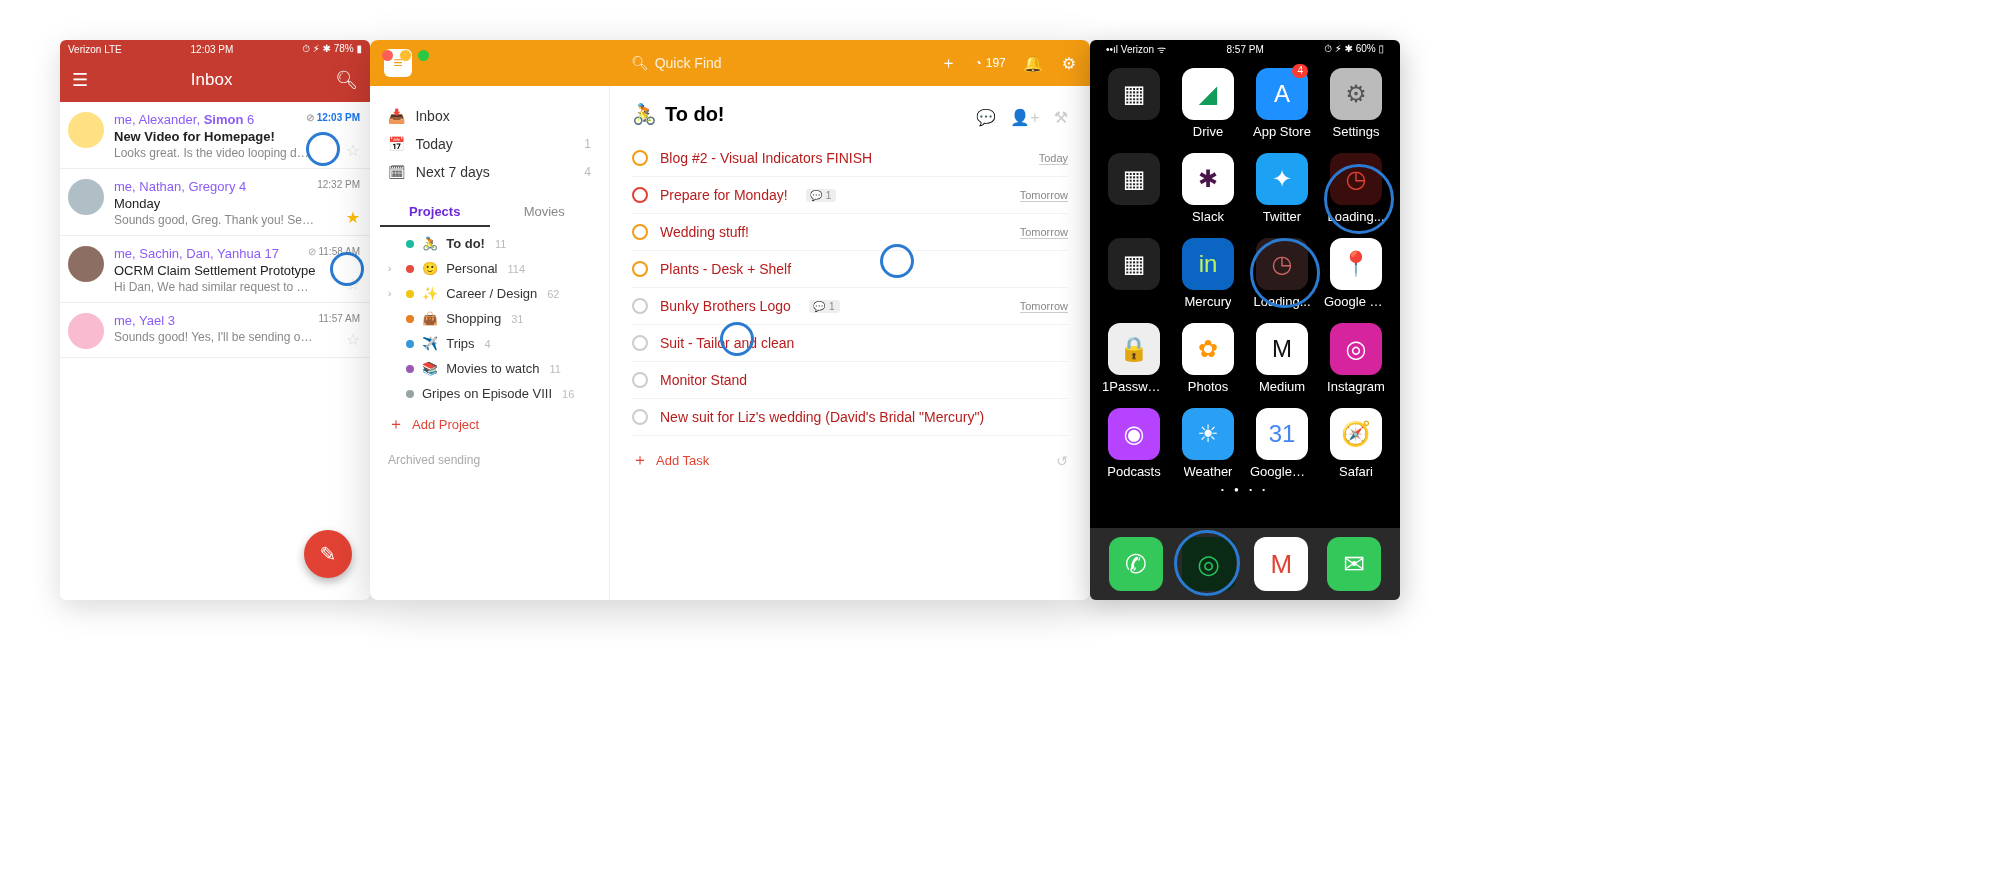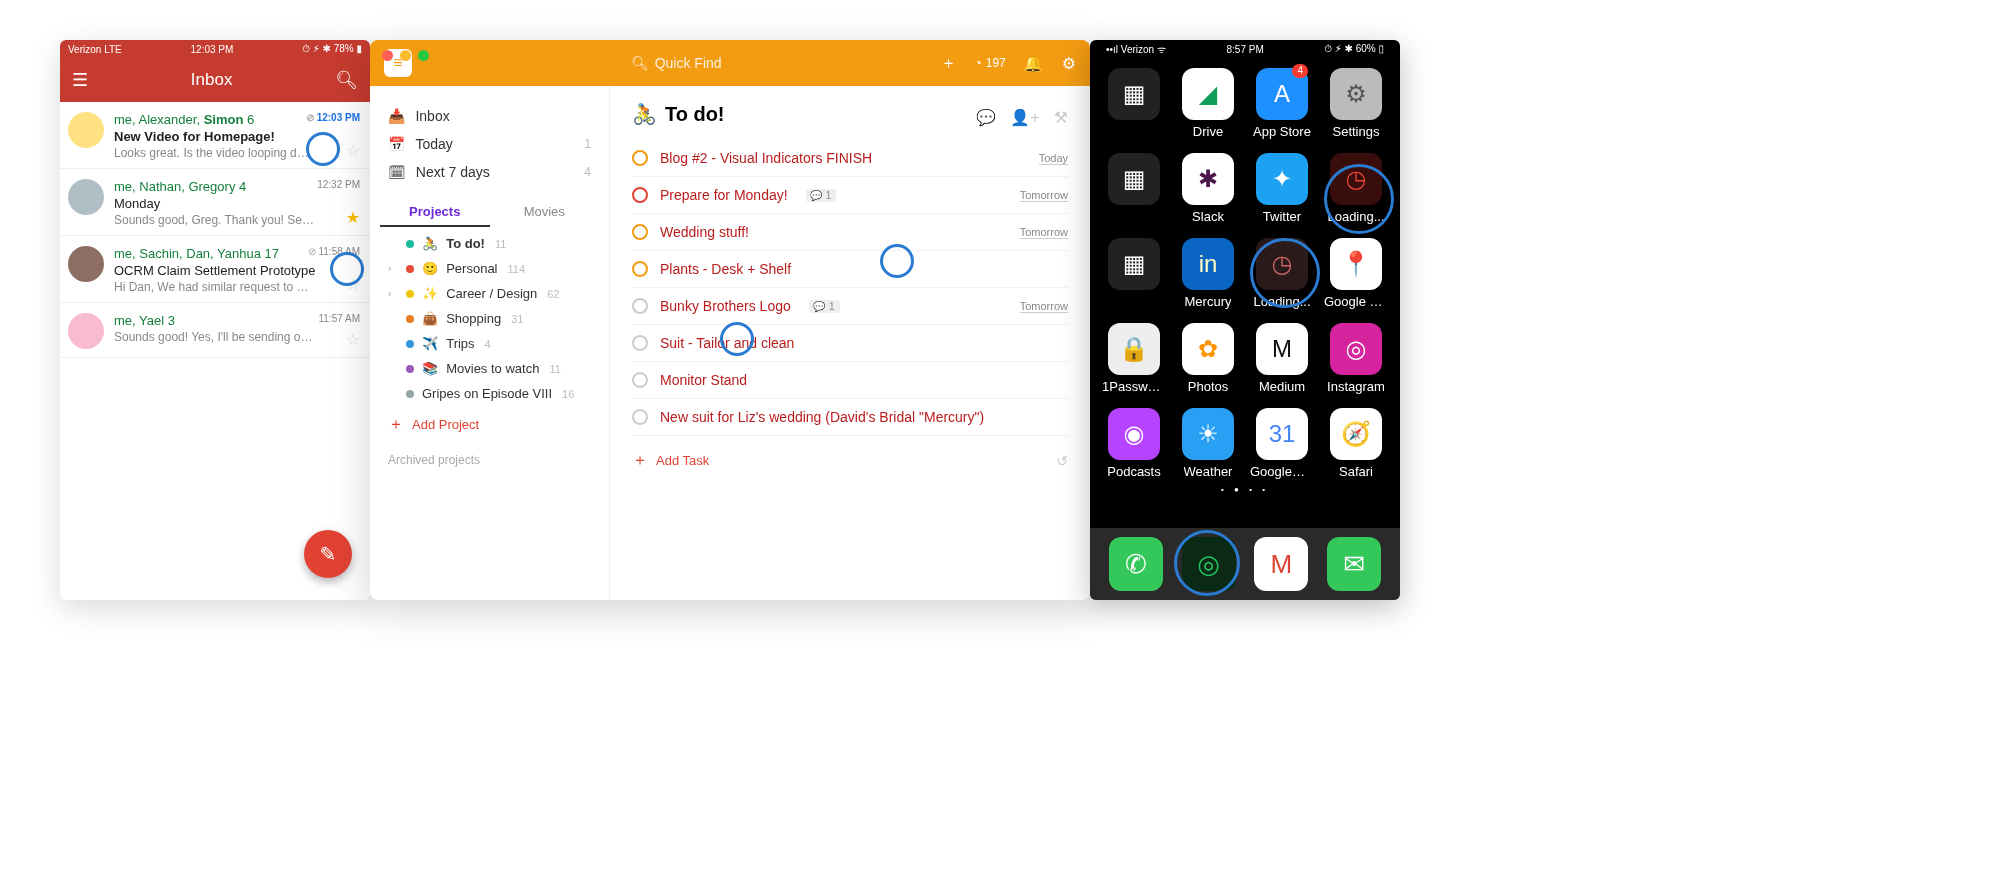--- a/index.html
+++ b/index.html
@@ -9,21 +9,21 @@
   
   .phone1 { width: 310px; height: 560px; border-radius: 6px; box-shadow: 0 8px 30px rgba(0,0,0,.15); background: #fff; overflow: hidden; position: relative; }
   .statusbar { height: 18px; background: #c63b2f; color:#fff; font-size:10px; display:flex; justify-content:space-between; align-items:center; padding:0 8px; }
   .gmhead { height: 44px; background: #c63b2f; color:#fff; display:flex; align-items:center; justify-content:space-between; padding:0 12px; }
   .gmhead .title { font-size:17px; font-weight:400; }
   .menu-icon,.search-icon { font-size:18px; }
   .emails { }
   .email { display:flex; padding:10px 12px 8px 8px; border-bottom:1px solid #eee; position:relative; }
   .avatar { width:36px;height:36px;border-radius:50%;flex-shrink:0;margin-right:10px;display:flex;align-items:center;justify-content:center;color:#fff;font-weight:600; }
   .ebody { flex:1; min-width:0; }
-  .efrom { font-size:13px; color:#15803d; }
+  .efrom { font-size:13px; color:#8b5cf6; }
   .efrom b { font-weight:700; }
   .esubj { font-size:13px; color:#222; margin-top:2px; }
   .esubj.bold { font-weight:700; }
   .eprev { font-size:12px; color:#888; margin-top:2px; white-space:nowrap; overflow:hidden; text-overflow:ellipsis; max-width:200px;}
   .etime { position:absolute; top:10px; right:10px; font-size:10px; color:#888; }
   .etime.blue { color:#1a73e8; font-weight:600; }
   .attach { font-size:10px; color:#aaa; margin-right:2px; }
   .star { position:absolute; right:10px; bottom:8px; font-size:16px; color:#ddd; }
   .star.gold { color:#fbbc04; }
   .fab { position:absolute; right:18px; bottom:22px; width:48px;height:48px;border-radius:50%;background:#e14233;display:flex;align-items:center;justify-content:center;color:#fff;font-size:20px;box-shadow:0 4px 10px rgba(0,0,0,.3); }
@@ -230,21 +230,21 @@
               <span class="caret"></span>
               <span class="dot" style="background:#95a5a6"></span>
               <span style="">Gripes on Episode VIII</span>
               <span class="cnt">16</span>
             </div>
           </div>
         <div class="addproj">
             <span style="font-size:16px">＋</span>
             <span>Add Project</span>
           </div>
-        <div class="archlink">Archived projects</div>
+        <div class="archlink">Archived sending</div>
       </div>
       <div class="tdmain">
         <div class="tdtitle">
           <span>🚴</span>
           <span>To do!</span>
         </div>
         <div class="maintools">
           <span>💬</span>
           <span>👤+</span>
           <span>⚒︎</span>
@@ -338,21 +338,21 @@
         </div>
         <div class="app">
           <div class="appicon" style="background:#3a0d0d;color:#e14233">◷</div>
           <div class="applabel">Loading...</div>
         </div>
         <div class="app">
           <div class="appicon" style="background:#222;color:#fff">▦</div>
           <div class="applabel"></div>
         </div>
         <div class="app">
-          <div class="appicon" style="background:#0a66c2;color:#fef9c3">in</div>
+          <div class="appicon" style="background:#0a66c2;color:#bef264">in</div>
           <div class="applabel">Mercury</div>
         </div>
         <div class="app">
           <div class="appicon" style="background:#2a1a1a;color:#c66">◷</div>
           <div class="applabel">Loading...</div>
         </div>
         <div class="app">
           <div class="appicon" style="background:#fff;color:#fff">📍</div>
           <div class="applabel">Google Maps</div>
         </div>

